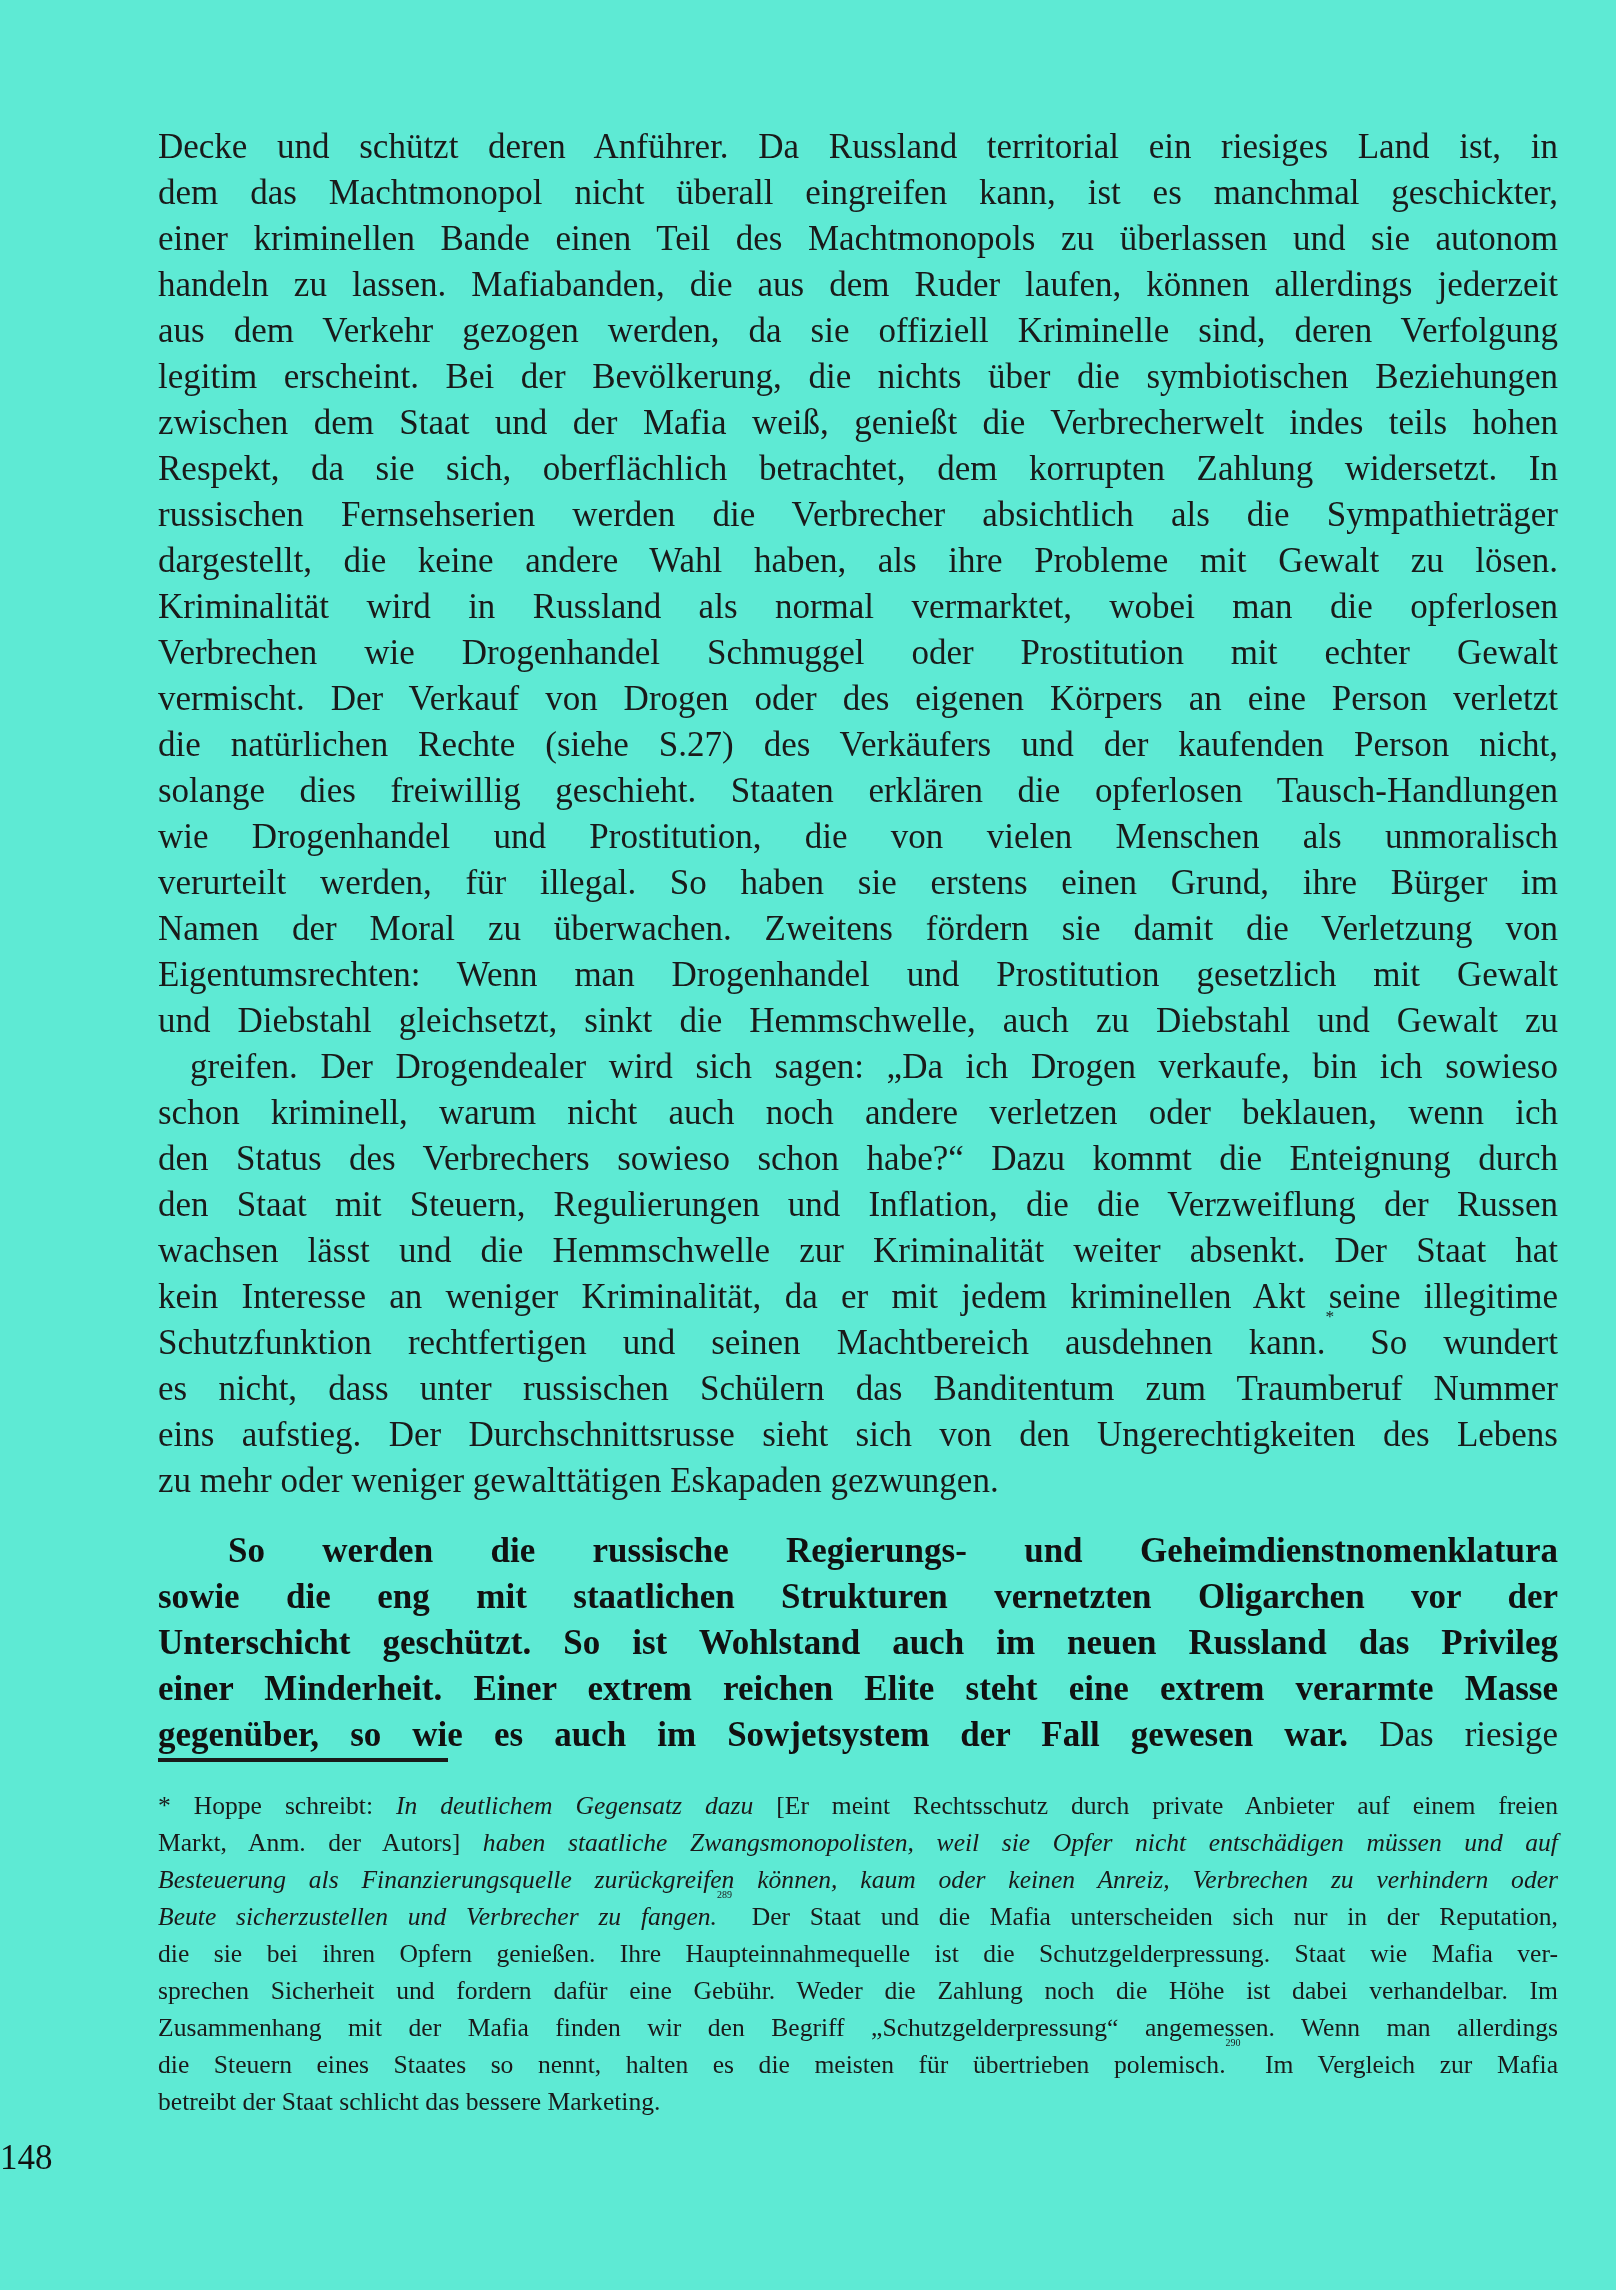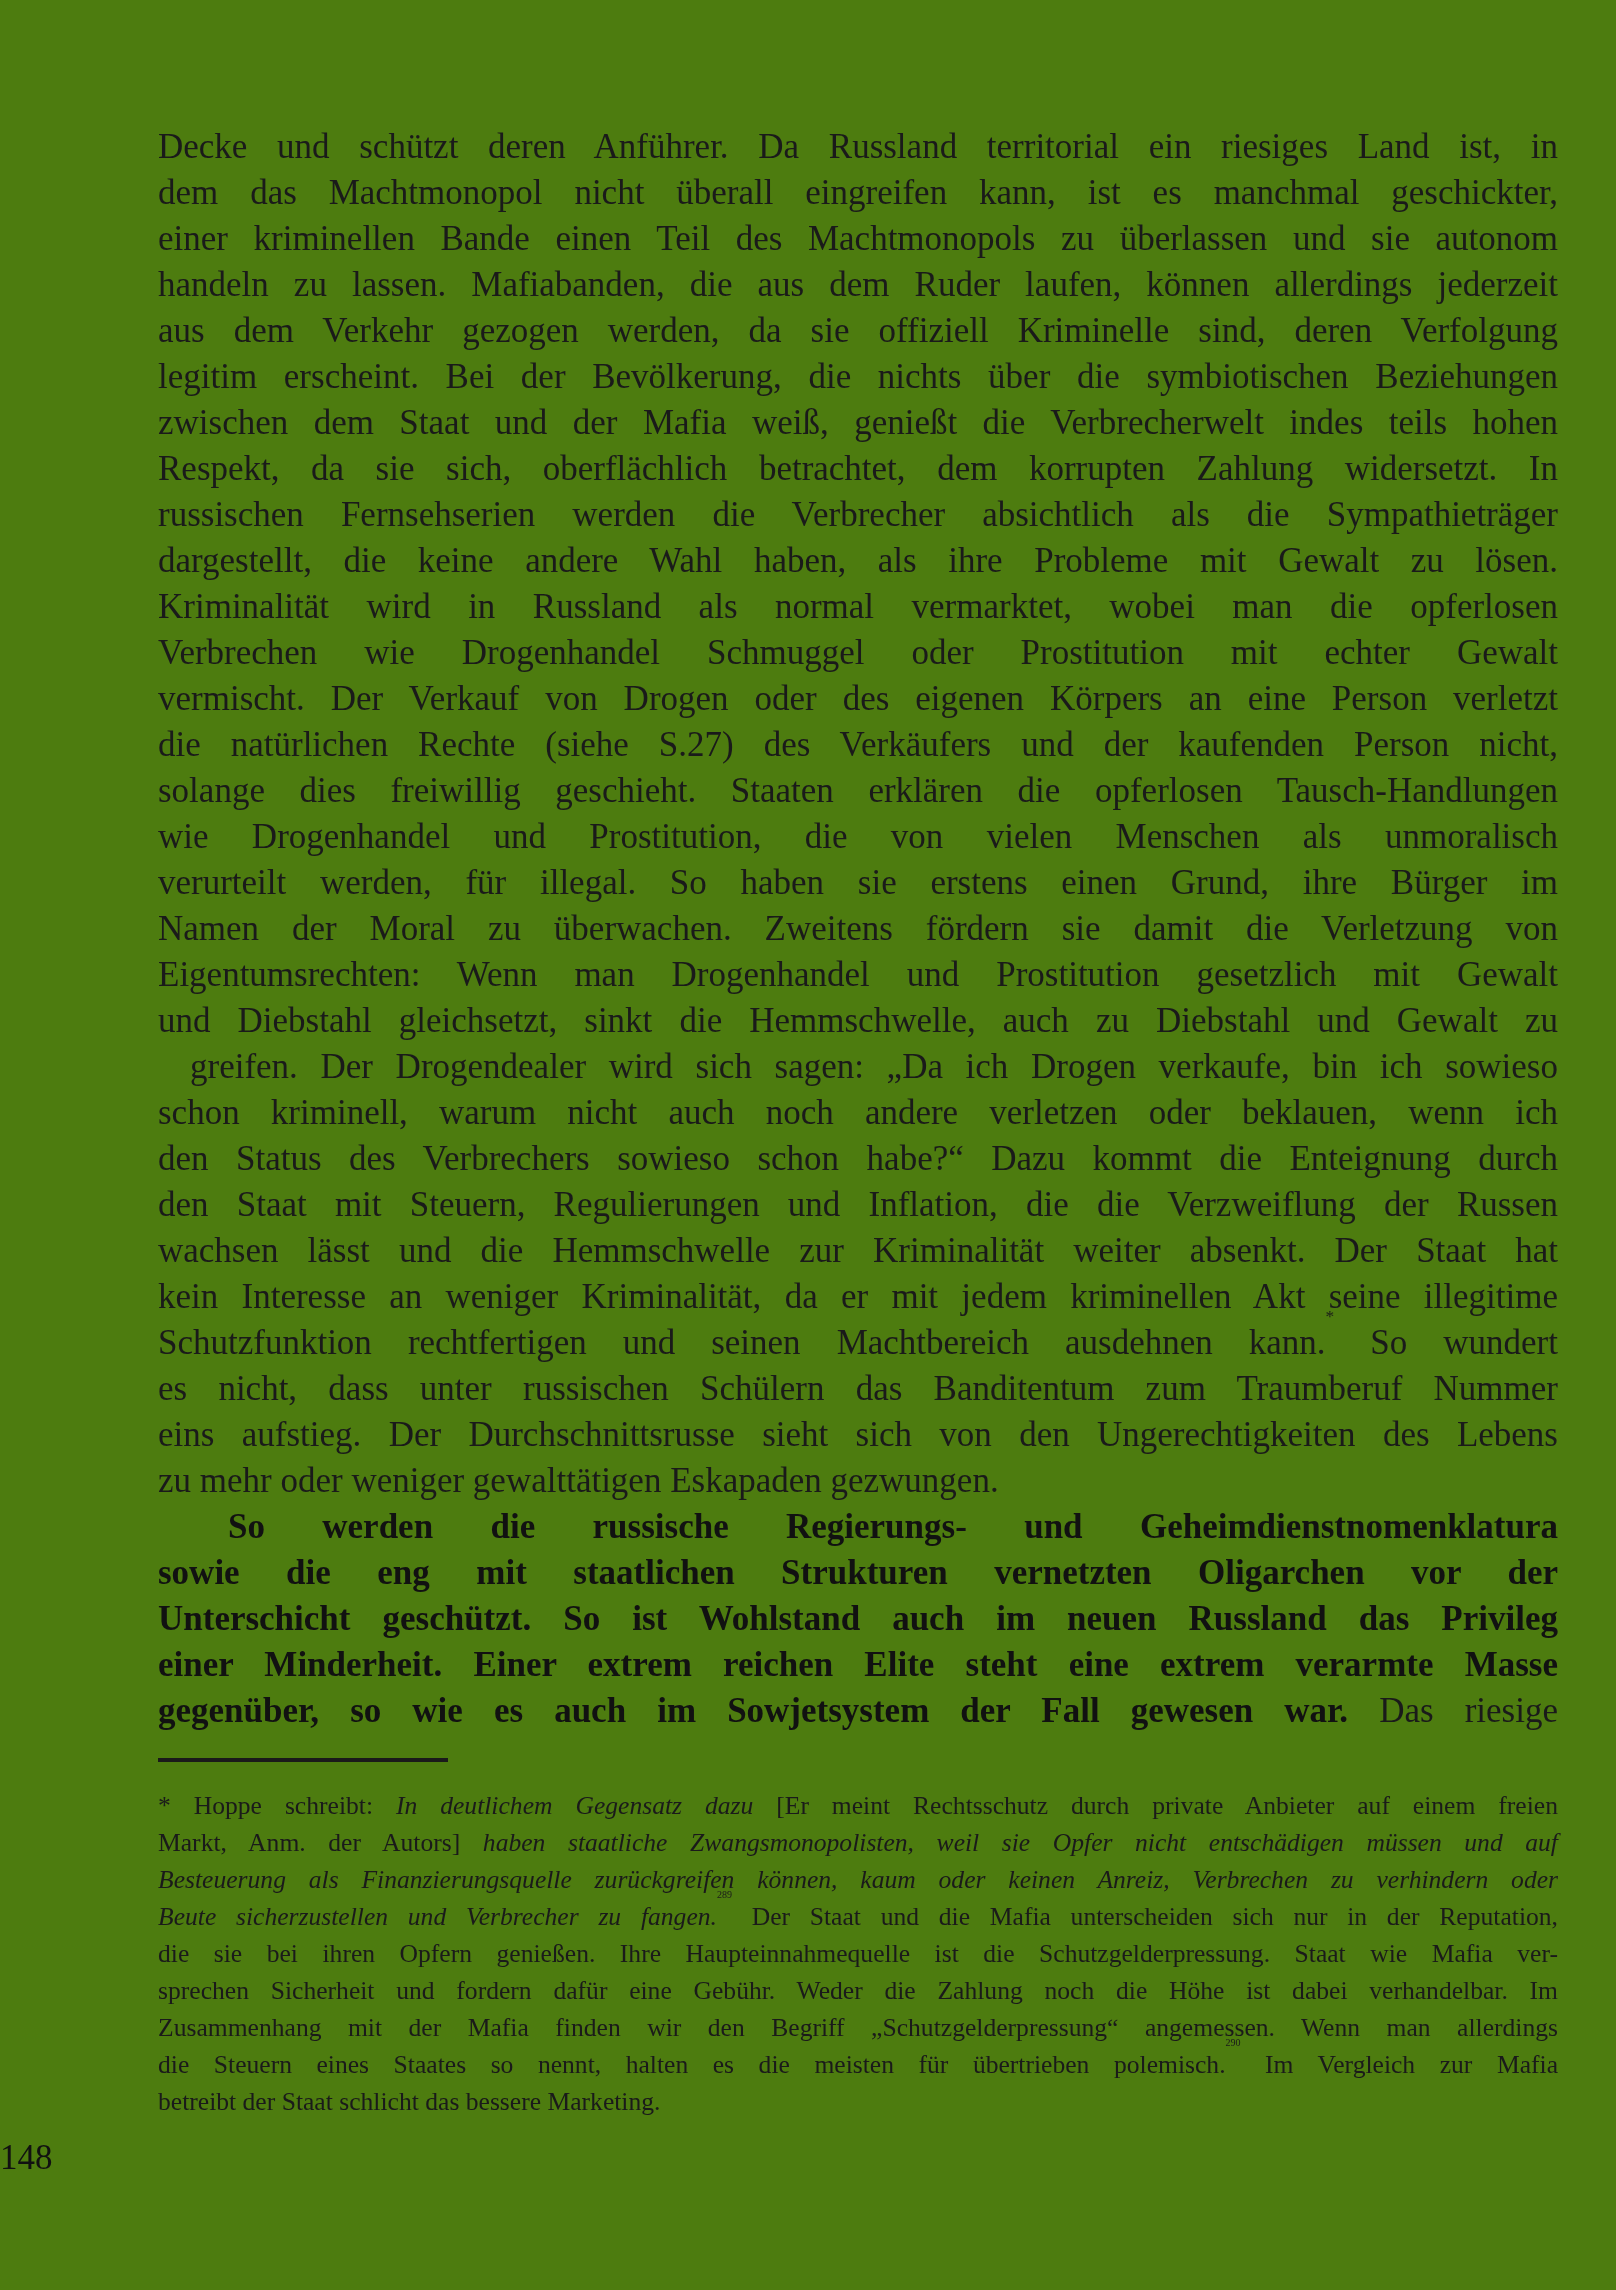--- a/index.html
+++ b/index.html
@@ -1,25 +1,25 @@
 <!DOCTYPE html>
 <html><head>
 <meta charset="utf-8">
 <style>
   html, body { margin: 0; padding: 0; background: #ffffff; }
   body { width: 1616px; height: 2290px; position: relative; overflow: hidden; }
-  .page { position: absolute; left: 0; top: 0; width: 1616px; height: 2290px; background: #4d7c0f; }
+  .page { position: absolute; left: 0; top: 0; width: 1616px; height: 2290px; background: #5eead4; }
   .body-text {
     position: absolute; left: 158px; top: 124px; width: 1400px;
     font-family: "Liberation Serif", "DejaVu Serif", serif;
     font-size: 35px; line-height: 46px; color: #1a1a1a;
   }
   .line { display: block; white-space: nowrap; text-align: justify; text-align-last: justify; height: 46px; overflow: visible; }
   .line.last { text-align-last: left; }
-  .line.indent { padding-left: 70px; }
+  .line.indent { padding-left: 70px; margin-top: 24px; }
   .bold { font-weight: bold; color: #111; }
   .normal { font-weight: normal; }
   sup.fnmark { font-size: 17.4px; vertical-align: top; position: relative; top: -3.9px; line-height: 0; }
   .rule { position: absolute; left: 158px; top: 1758px; width: 290px; height: 3.9px; background: #1a1a1a; }
   .footnotes {
     position: absolute; left: 158px; top: 1787px; width: 1400px;
     font-family: "Liberation Serif", "DejaVu Serif", serif;
     font-size: 25.6px; line-height: 37px; color: #1a1a1a;
   }
   .footnotes .line { height: 37px; }

